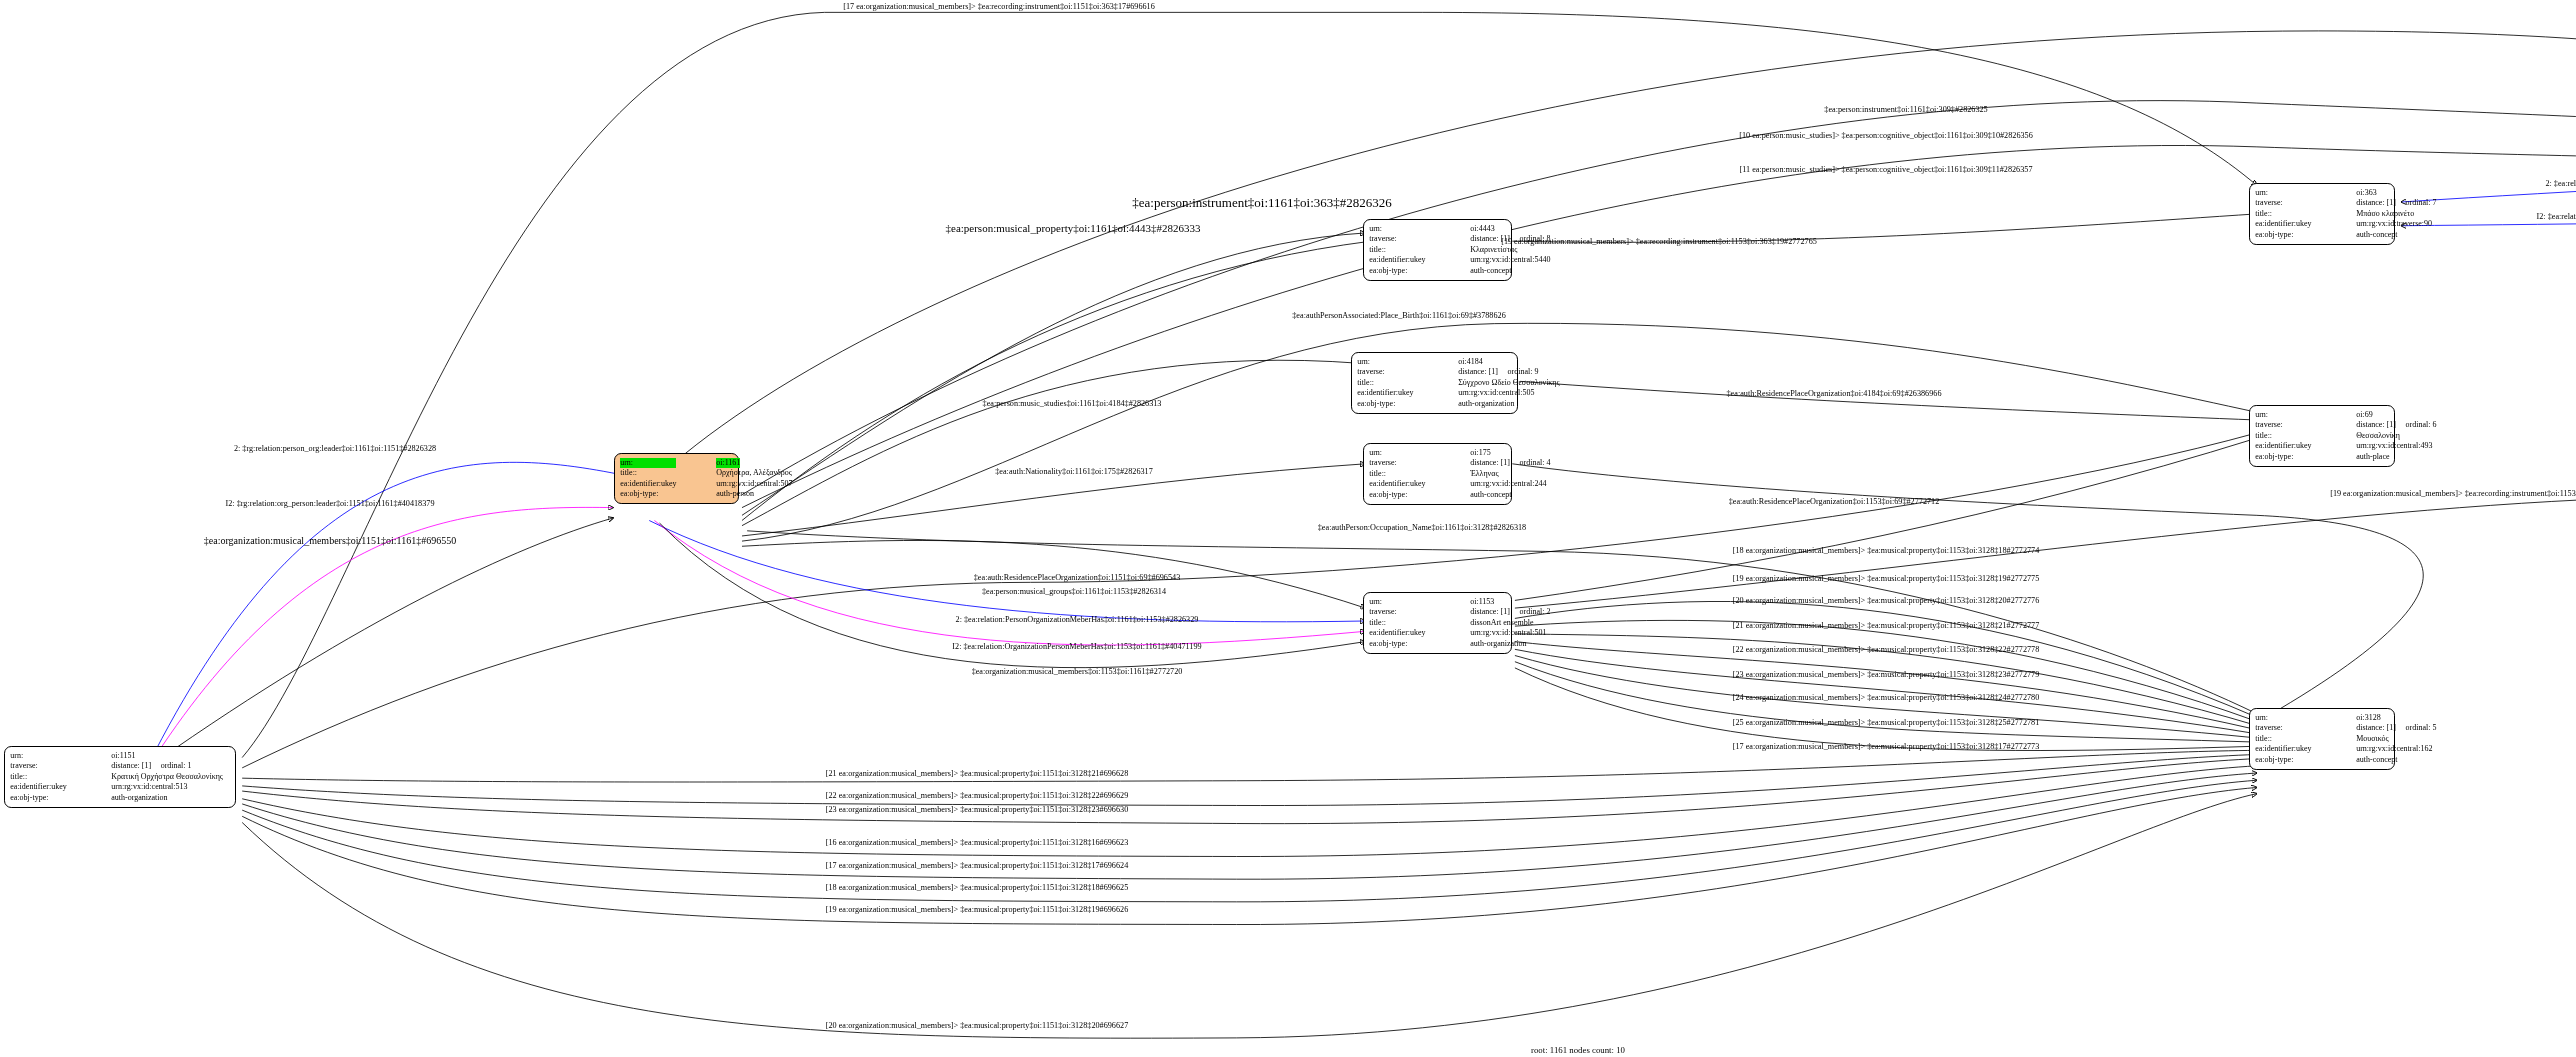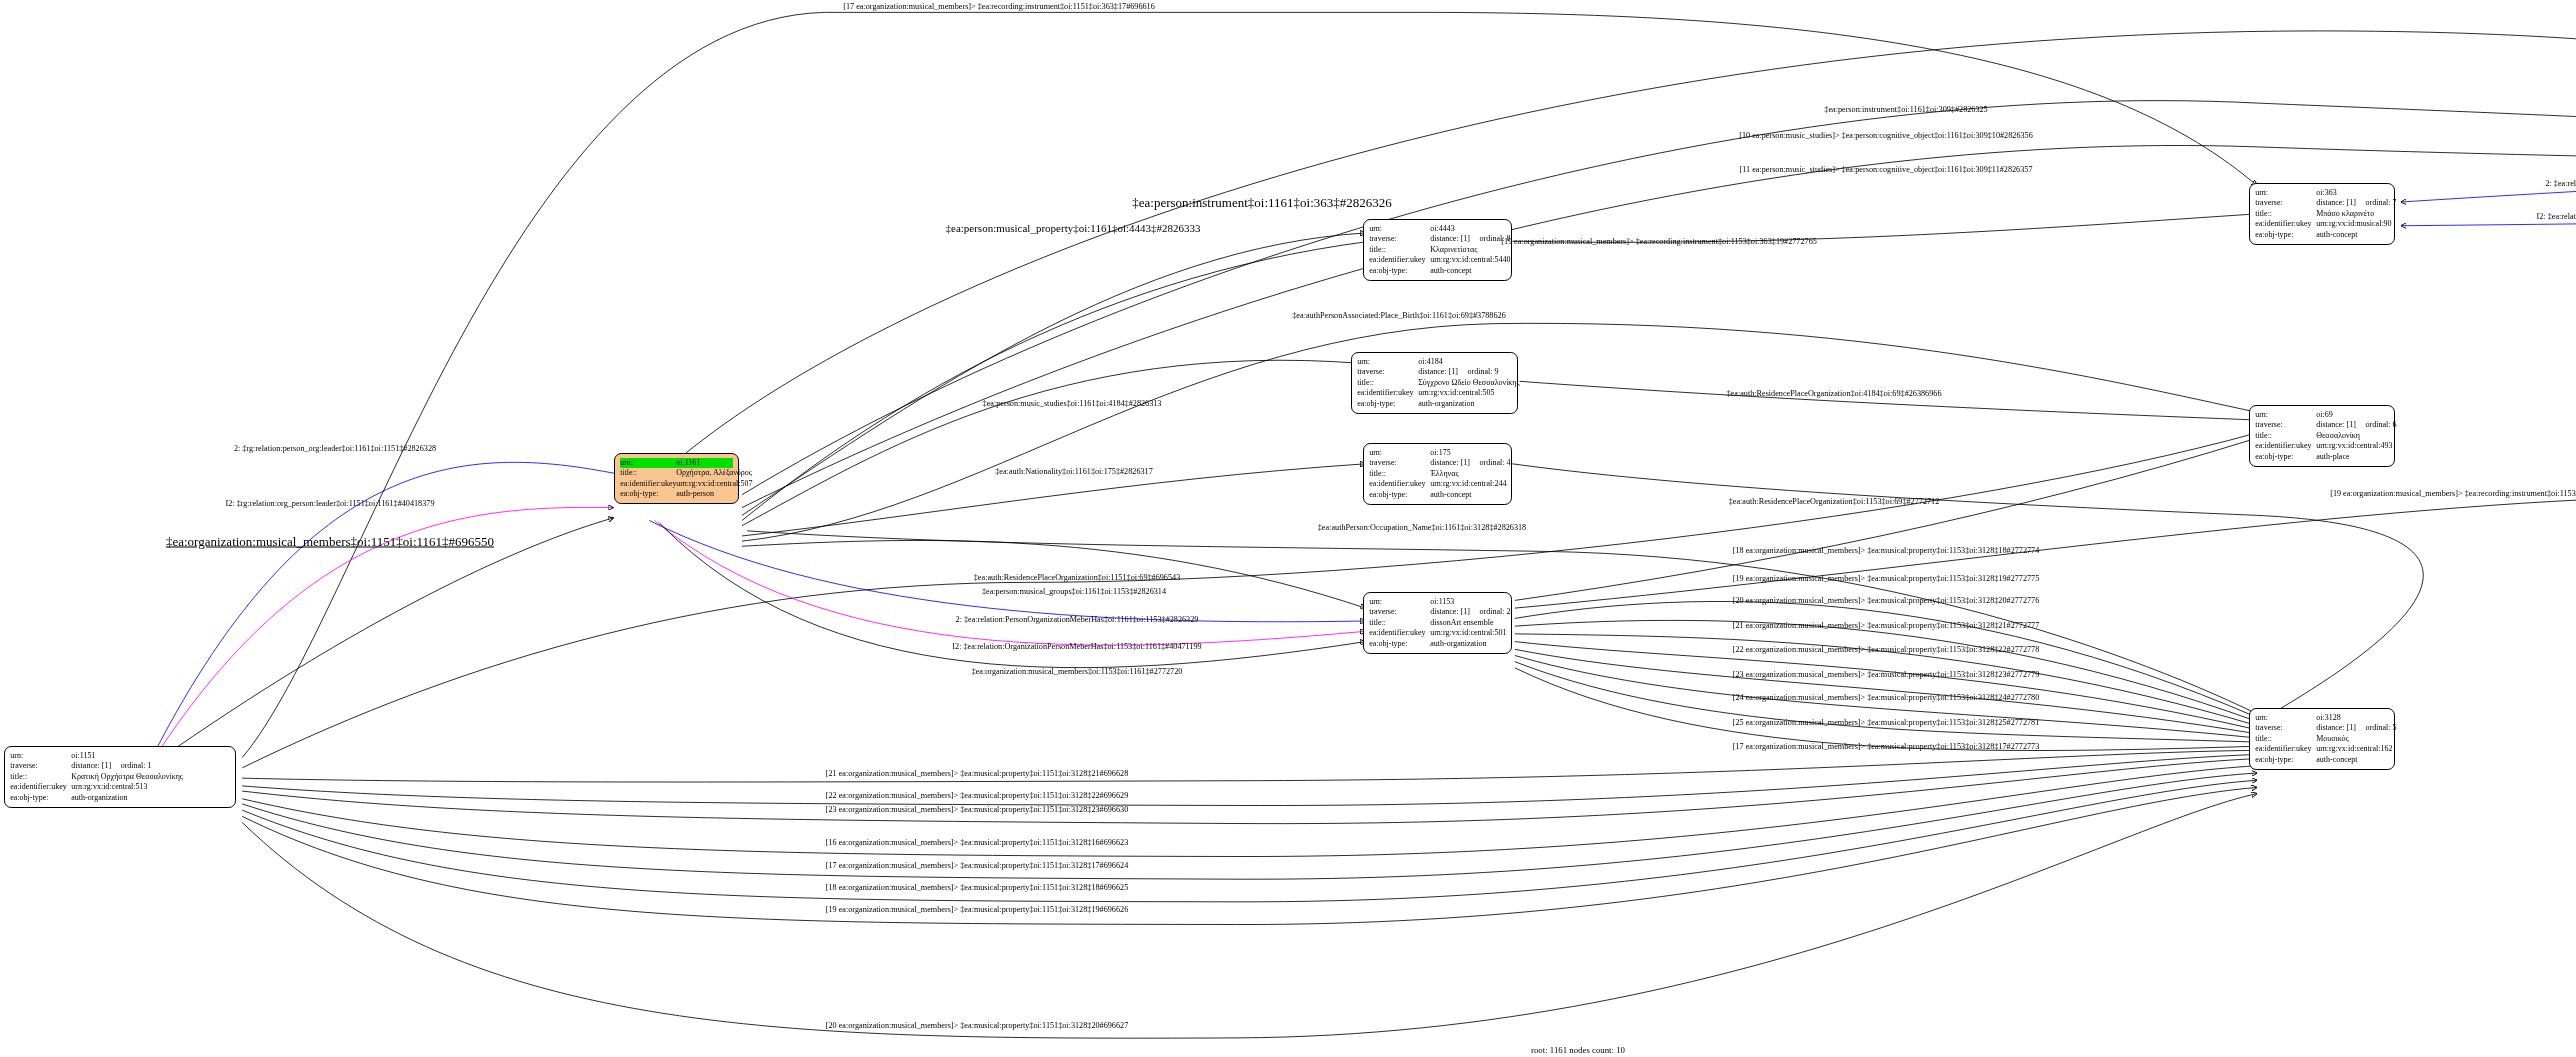--- a/index.html
+++ b/index.html
@@ -23,21 +23,21 @@
     border-radius:7.2px;
     background:#ffffff;
     padding:3.6px 5.2px 3.6px 5.2px;
     line-height:1.32;
     white-space:nowrap;
   }
   .node.person{
     background:#f9c591;
     border-color:#000;
   }
-  .row{display:flex;}
+  .row{display:flex;gap:40px;}
   .k{display:inline-block;flex:0 0 auto;}
   .v{display:inline-block;flex:1 1 auto;}
   .hl .k,.hl .v{background:#00e000;}
   .ord{margin-left:1.2em;}
 
   
   .elabel{
     position:absolute;
     white-space:nowrap;
     color:#000;
@@ -249,21 +249,21 @@
         <div class="row">
           <span class="k" style="width: 61px;">traverse:</span>
           <span class="v">distance: [1]<span class="ord">ordinal: 7</span></span>
         </div>
         <div class="row">
           <span class="k" style="width: 61px;">title::</span>
           <span class="v">Μπάσο κλαρινέτο</span>
         </div>
         <div class="row">
           <span class="k" style="width: 61px;">ea:identifier:ukey</span>
-          <span class="v">urn:rg:vx:id:musical:90</span>
+          <span class="v">urn:rg:vx:id:traverse:90</span>
         </div>
         <div class="row">
           <span class="k" style="width: 61px;">ea:obj-type:</span>
           <span class="v">auth-concept</span>
         </div>
       </div>
       <div class="node" style="left: 2249px; top: 405px; width: 146px; font-size: 8px;">
         <div class="row">
           <span class="k" style="width: 61px;">urn:</span>
           <span class="v">oi:69</span>
@@ -320,21 +320,21 @@
       <div class="elabel" style="left: 1659px; top: 242px; font-size: 8.2px;">[19 ea:organization:musical_members]&gt; ‡ea:recording:instrument‡oi:1153‡oi:363‡19#2772765</div>
       <div class="elabel" style="left: 1399px; top: 316px; font-size: 8.2px;">‡ea:authPersonAssociated:Place_Birth‡oi:1161‡oi:69‡#3788626</div>
       <div class="elabel" style="left: 1072px; top: 404px; font-size: 8.2px;">‡ea:person:music_studies‡oi:1161‡oi:4184‡#2826313</div>
       <div class="elabel" style="left: 1834px; top: 394px; font-size: 8.2px;">‡ea:auth:ResidencePlaceOrganization‡oi:4184‡oi:69‡#26386966</div>
       <div class="elabel" style="left: 335px; top: 449px; font-size: 8.2px;">2: ‡rg:relation:person_org:leader‡oi:1161‡oi:1151‡#2826328</div>
       <div class="elabel" style="left: 1074px; top: 472px; font-size: 8.2px;">‡ea:auth:Nationality‡oi:1161‡oi:175‡#2826317</div>
       <div class="elabel" style="left: 1834px; top: 502px; font-size: 8.2px;">‡ea:auth:ResidencePlaceOrganization‡oi:1153‡oi:69‡#2772712</div>
       <div class="elabel" style="left: 2488px; top: 494px; font-size: 8.2px;">[19 ea:organization:musical_members]&gt; ‡ea:recording:instrument‡oi:1153‡oi:309‡19#2772764</div>
       <div class="elabel" style="left: 330px; top: 504px; font-size: 8.2px;">I2: ‡rg:relation:org_person:leader‡oi:1151‡oi:1161‡#40418379</div>
       <div class="elabel" style="left: 1422px; top: 528px; font-size: 8.2px;">‡ea:authPerson:Occupation_Name‡oi:1161‡oi:3128‡#2826318</div>
-      <div class="elabel" style="left: 330px; top: 541px; font-size: 13px; text-decoration: underline;">‡ea:organization:musical_members‡oi:1151‡oi:1161‡#696550</div>
+      <div class="elabel" style="left: 330px; top: 541px; font-size: 10px;">‡ea:organization:musical_members‡oi:1151‡oi:1161‡#696550</div>
       <div class="elabel" style="left: 1886px; top: 551px; font-size: 8.2px;">[18 ea:organization:musical_members]&gt; ‡ea:musical:property‡oi:1153‡oi:3128‡18#2772774</div>
       <div class="elabel" style="left: 1077px; top: 578px; font-size: 8.2px;">‡ea:auth:ResidencePlaceOrganization‡oi:1151‡oi:69‡#696543</div>
       <div class="elabel" style="left: 1886px; top: 579px; font-size: 8.2px;">[19 ea:organization:musical_members]&gt; ‡ea:musical:property‡oi:1153‡oi:3128‡19#2772775</div>
       <div class="elabel" style="left: 1074px; top: 592px; font-size: 8.2px;">‡ea:person:musical_groups‡oi:1161‡oi:1153‡#2826314</div>
       <div class="elabel" style="left: 1886px; top: 601px; font-size: 8.2px;">[20 ea:organization:musical_members]&gt; ‡ea:musical:property‡oi:1153‡oi:3128‡20#2772776</div>
       <div class="elabel" style="left: 1077px; top: 620px; font-size: 8.2px;">2: ‡ea:relation:PersonOrganizationMeberHas‡oi:1161‡oi:1153‡#2826329</div>
       <div class="elabel" style="left: 1886px; top: 626px; font-size: 8.2px;">[21 ea:organization:musical_members]&gt; ‡ea:musical:property‡oi:1153‡oi:3128‡21#2772777</div>
       <div class="elabel" style="left: 1077px; top: 647px; font-size: 8.2px;">I2: ‡ea:relation:OrganizationPersonMeberHas‡oi:1153‡oi:1161‡#40471199</div>
       <div class="elabel" style="left: 1886px; top: 650px; font-size: 8.2px;">[22 ea:organization:musical_members]&gt; ‡ea:musical:property‡oi:1153‡oi:3128‡22#2772778</div>
       <div class="elabel" style="left: 1886px; top: 675px; font-size: 8.2px;">[23 ea:organization:musical_members]&gt; ‡ea:musical:property‡oi:1153‡oi:3128‡23#2772779</div>

